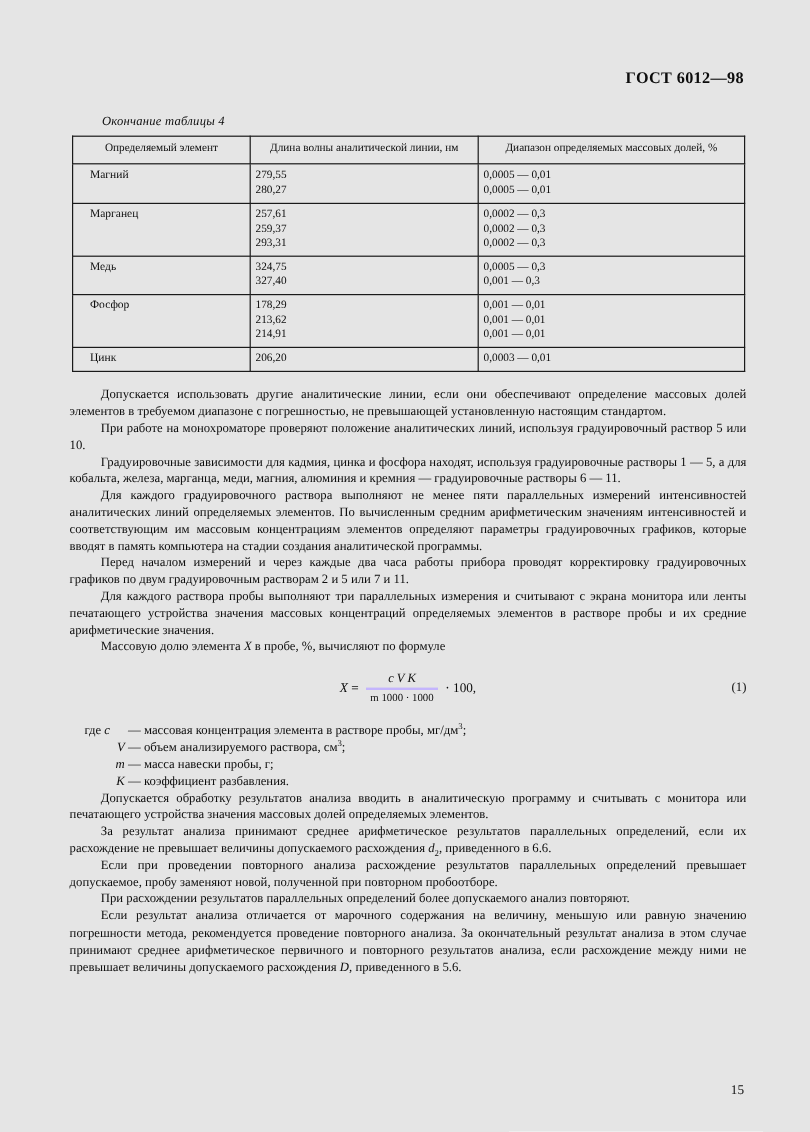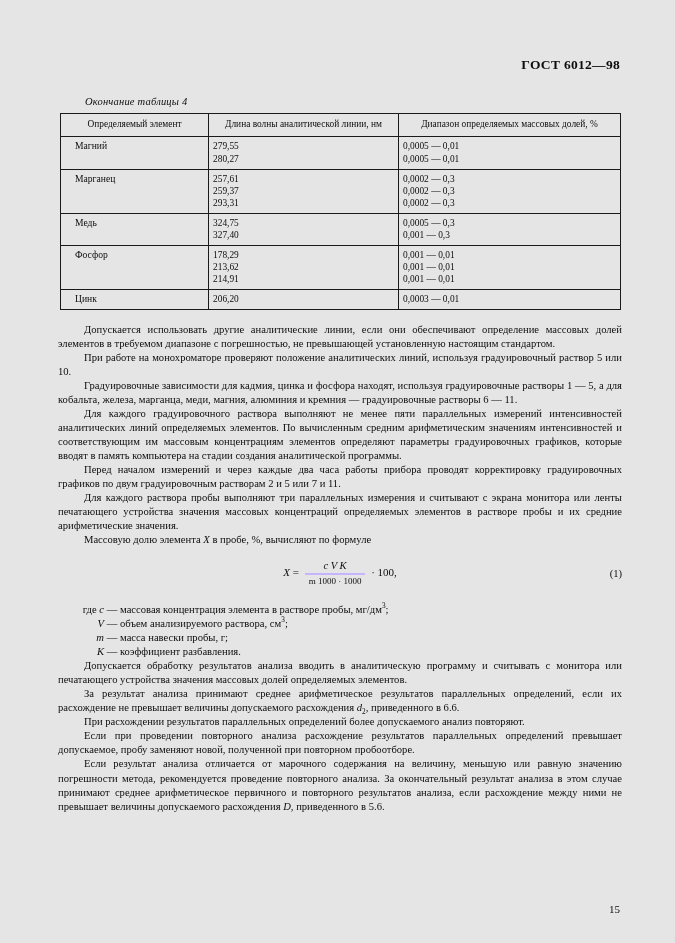--- a/index.html
+++ b/index.html
@@ -163,21 +163,21 @@
   .def-line {
     display: block;
     white-space: nowrap;
   }
   .def-sym {
     display: inline-block;
     width: 46px;
     text-align: right;
     font-style: italic;
   }
-  .def-sym.first { width: 46px; text-align: right; padding-left: 0; }
+  .def-sym.first { width: 46px; text-align: center; padding-left: 0; }
   .def-dash {
     display: inline-block;
     width: 16px;
     text-align: center;
     font-style: normal;
   }
   .gde { font-style: normal; }
   sup, sub { font-size: 69%; line-height: 0; }
 
   
@@ -303,22 +303,22 @@
 
       <span class="def-line"><span class="def-sym ital">m</span><span class="def-dash">—</span><span>масса навески пробы, г;</span></span>
 
       <span class="def-line"><span class="def-sym ital">K</span><span class="def-dash">—</span><span>коэффициент разбавления.</span></span>
     </div>
 
     <p>Допускается обработку результатов анализа вводить в аналитическую программу и считывать с монитора или печатающего устройства значения массовых долей определяемых элементов.</p>
 
     <p><span>За результат анализа принимают среднее арифметическое результатов параллельных определений, если их расхождение не превышает величины допускаемого расхождения </span><span class="ital">d</span><sub>2</sub><span>, приведенного в 6.6.</span></p>
 
+    <p>Если при проведении повторного анализа расхождение результатов параллельных определений превышает допускаемое, пробу заменяют новой, полученной при повторном пробоотборе.</p>
     <p>При расхождении результатов параллельных определений более допускаемого анализ повторяют.</p>
-    <p>Если при проведении повторного анализа расхождение результатов параллельных определений превышает допускаемое, пробу заменяют новой, полученной при повторном пробоотборе.</p>
 
     <p><span>Если результат анализа отличается от марочного содержания на величину, меньшую или равную значению погрешности метода, рекомендуется проведение повторного анализа. За окончательный результат анализа в этом случае принимают среднее арифметическое первичного и повторного результатов анализа, если расхождение между ними не превышает величины допускаемого расхождения </span><span class="ital">D</span><span>, приведенного в 5.6.</span></p>
 
   </div>
 
   <div class="page-number">15</div>
 
 </div>
 
 </body></html>

